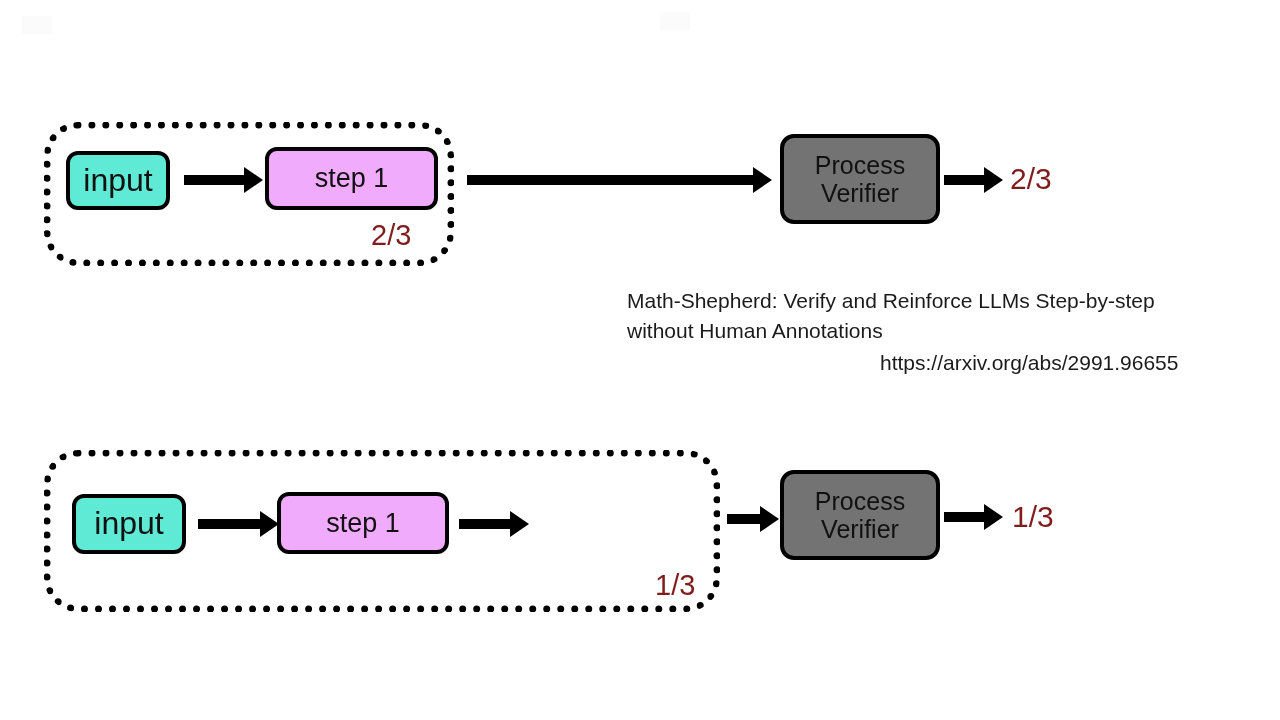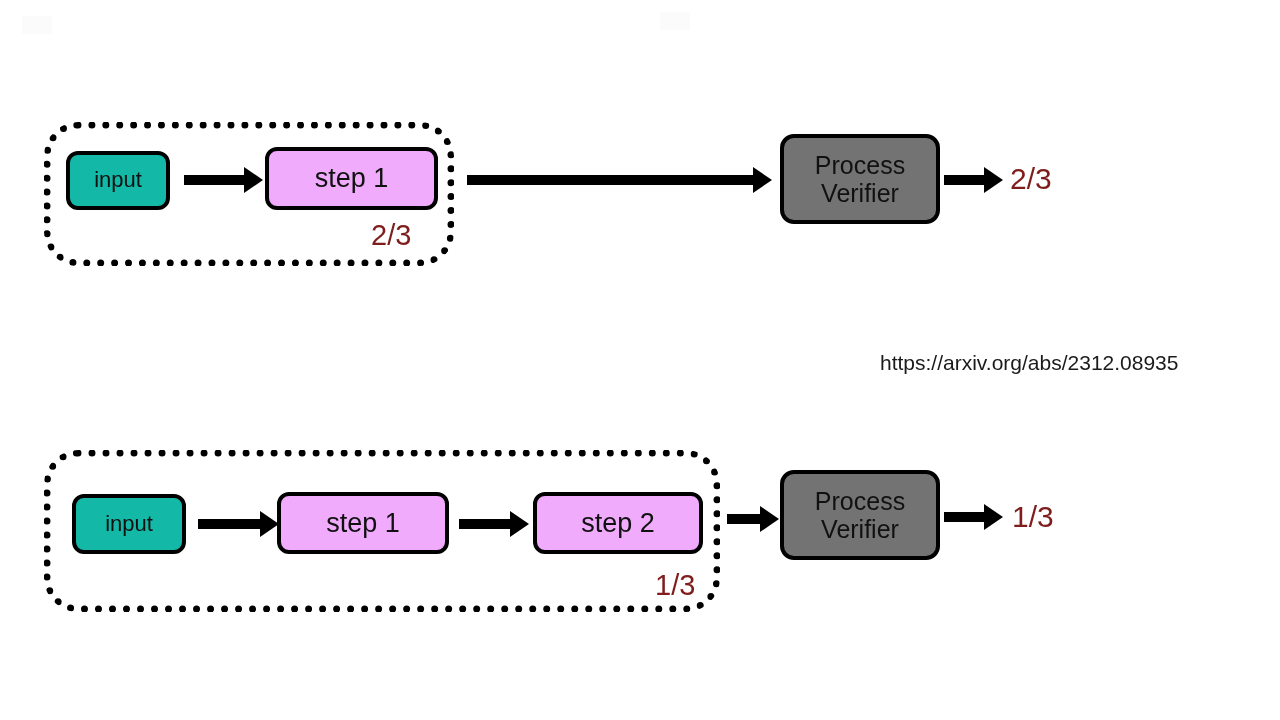--- a/index.html
+++ b/index.html
@@ -38,22 +38,22 @@
     border-radius: 12px;
     display: flex;
     align-items: center;
     justify-content: center;
     text-align: center;
     line-height: 1.12;
     color: #111111;
     white-space: pre-line;
   }
   .node.input {
-    background: #14b8a6;
-    font-size: 22px;
+    background: #5eead4;
+    font-size: 32px;
   }
   .node.step {
     background: #f0abfc;
     font-size: 27px;
   }
   .node.verifier {
     background: #737373;
     font-size: 25px;
     border-radius: 14px;
   }
@@ -133,34 +133,35 @@
 
   <div class="arrow" style="left:467px; top:175px; width:288px;"></div>
 
   <div class="node verifier" style="left:780px; top:134px; width:160px; height:90px;">Process
 Verifier</div>
 
   <div class="arrow" style="left:944px; top:175px; width:42px;"></div>
 
   <div class="score out" style="left:1010px; top:164px;">2/3</div>
 
+  <div class="caption" style="left:627px; top:286px; width:600px;">Math-Shepherd: Verify and Reinforce LLMs Step-by-step
+without Human Annotations</div>
 
-  <div class="caption-url" style="left:880px; top:348px;">https://arxiv.org/abs/2312.08935</div>
+  <div class="caption-url" style="left:880px; top:348px;">https://arxiv.org/abs/2991.96655</div>
 
   <div class="dashed-group" style="left:44px; top:450px; width:676px; height:162px;"></div>
 
   <div class="node input" style="left:72px; top:494px; width:114px; height:60px;">input</div>
 
   <div class="arrow" style="left:198px; top:519px; width:64px;"></div>
 
   <div class="node step" style="left:277px; top:492px; width:172px; height:62px;">step 1</div>
 
   <div class="arrow" style="left:459px; top:519px; width:53px;"></div>
 
-  <div class="node step" style="left:533px; top:492px; width:170px; height:62px;">step 2</div>
 
   <div class="score" style="left:655px; top:571px;">1/3</div>
 
   <div class="arrow" style="left:727px; top:514px; width:35px;"></div>
 
   <div class="node verifier" style="left:780px; top:470px; width:160px; height:90px;">Process
 Verifier</div>
 
   <div class="arrow" style="left:944px; top:512px; width:42px;"></div>
 

